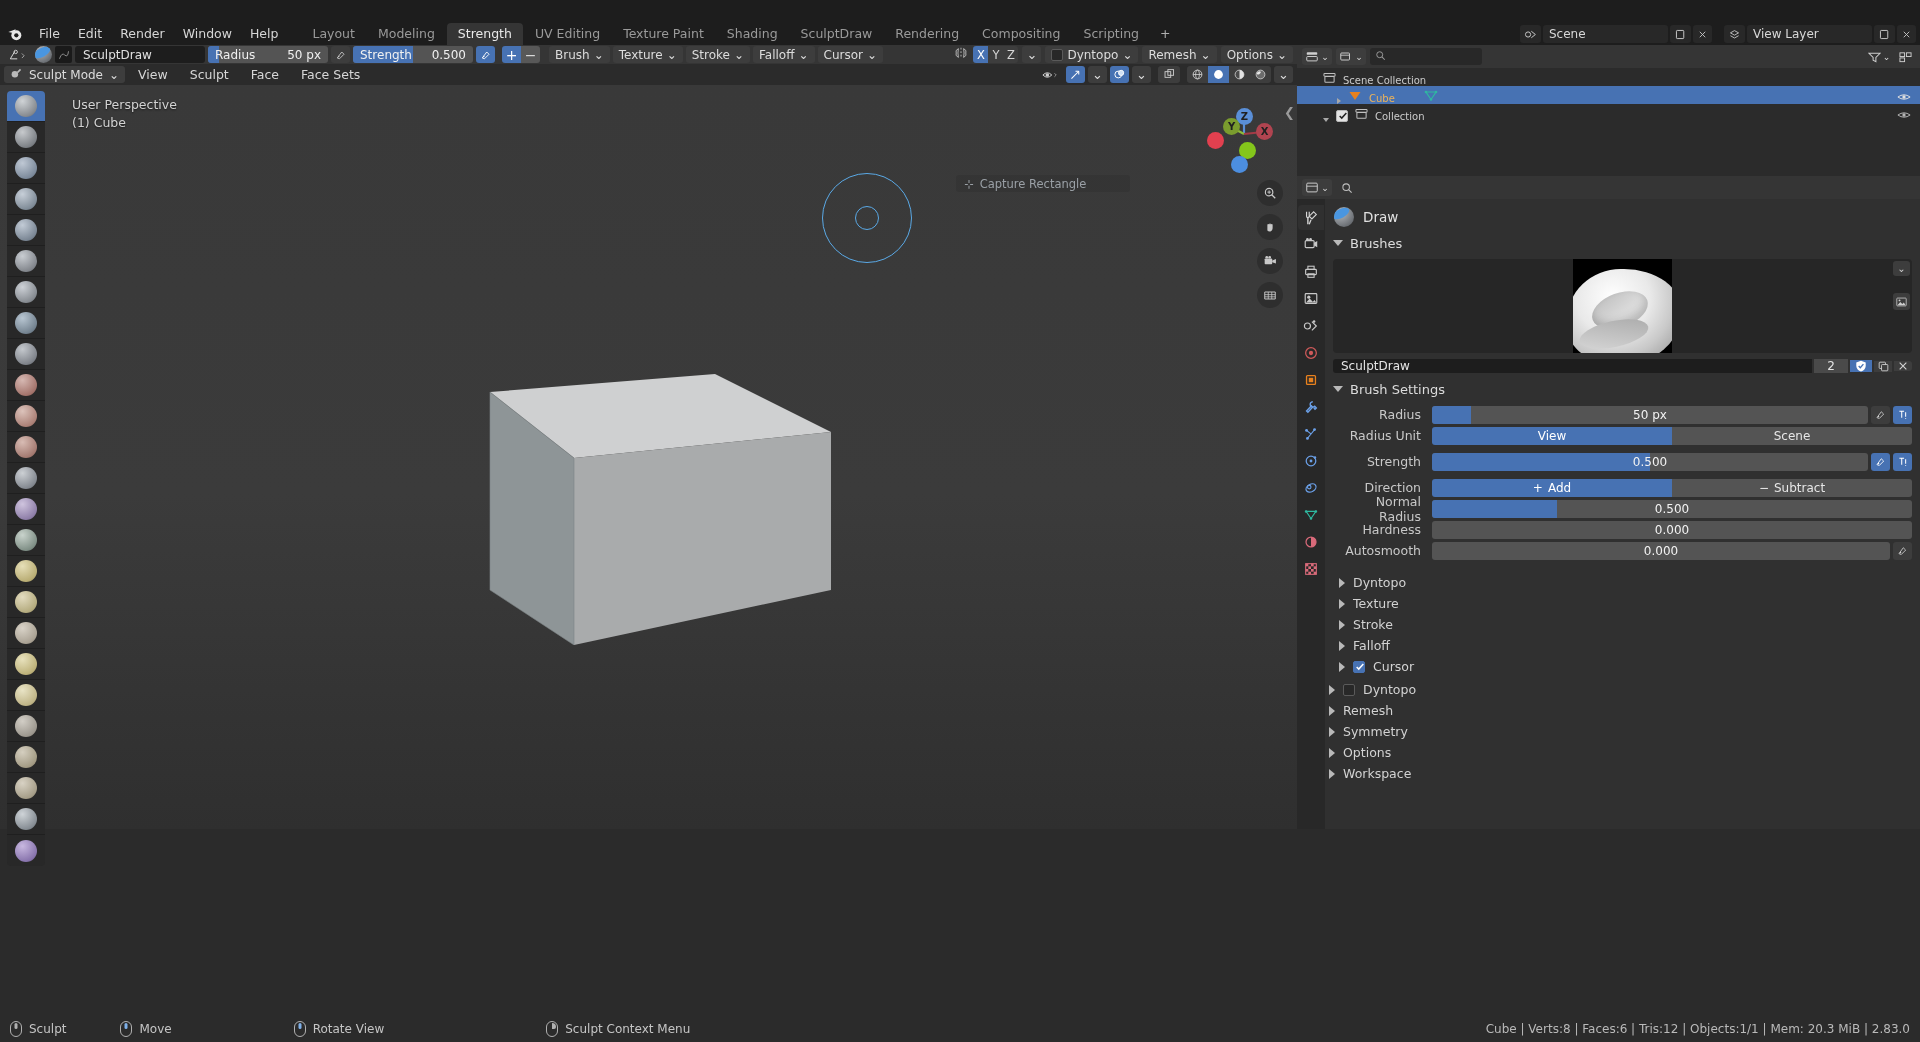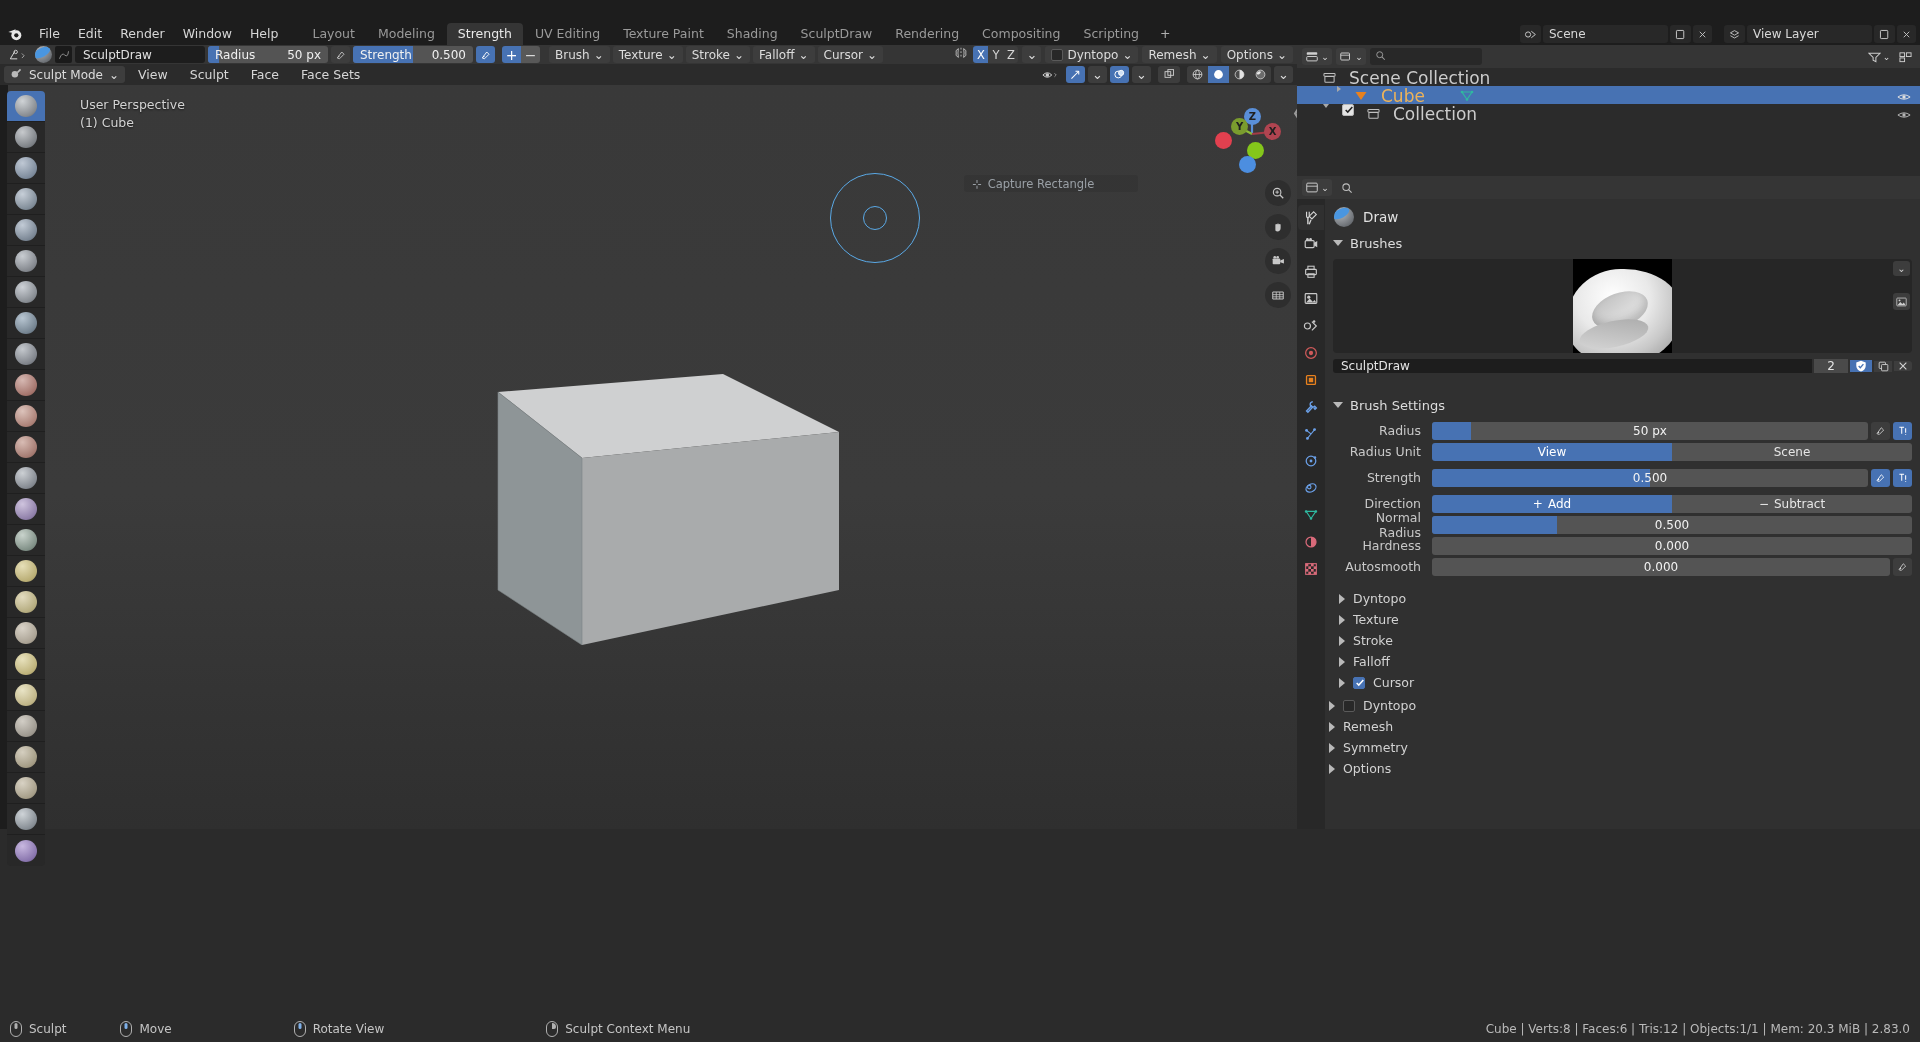--- a/index.html
+++ b/index.html
@@ -108,21 +108,21 @@
   .axis-btn.on { background: #4772b3; color: #fff; }
   .axis-group { display: flex; border-radius: 3px; overflow: hidden; }
   .checkbox-sq {
     width: 12px; height: 12px; border-radius: 2px; background: #282828;
     border: 1px solid #5a5a5a; display: inline-block;
   }
   .checkbox-sq.on { background: #4772b3; border-color: #4772b3; }
 
   
   .viewport {
-    position: absolute; top: 85px; left: 8px; width: 1297px; height: 744px;
+    position: absolute; top: 85px; left: 0; width: 1297px; height: 744px;
     background: linear-gradient(180deg, #393939 0%, #3b3b3b 55%, #2f2f2f 100%);
     overflow: hidden;
   }
   .vp-text { position: absolute; color: #d3d3d3; font-size: 12.5px; text-shadow: 0 1px 2px rgba(0,0,0,.6); }
 
   
   .tool-col {
     position: absolute; top: 91px; left: 7px; width: 38px;
     display: flex; flex-direction: column; gap: 0px; z-index: 6;
   }
@@ -167,21 +167,21 @@
     position: absolute; top: 45px; left: 1297px; width: 623px; height: 131px;
     background: #2b2b2b;
   }
   .outliner-header {
     height: 23px; background: #353535; display: flex; align-items: center; padding: 0 5px; gap: 4px;
   }
   .search-box {
     display: flex; align-items: center; height: 17px; width: 112px; background: #282828;
     border-radius: 3px; padding: 0 5px; gap: 4px; color: #9c9c9c; font-size: 11.5px;
   }
-  .tree-row { display: flex; align-items: flex-start; height: 18px; padding-left: 8px; gap: 13px; font-size: 17px; color: #ccc; }
+  .tree-row { display: flex; align-items: flex-end; height: 18px; padding-left: 8px; gap: 7px; font-size: 10px; color: #ccc; }
   .tree-row.selected { background: #4772b3; }
   .tri { width: 0; height: 0; border-left: 4px solid #a8a8a8; border-top: 3.5px solid transparent; border-bottom: 3.5px solid transparent; }
   .tri.down { border-left: 3.5px solid transparent; border-right: 3.5px solid transparent; border-top: 4px solid #a8a8a8; border-bottom: none; }
   .eye-ico { margin-left: auto; margin-right: 9px; color: #b5b5b5; }
 
   
   .props {
     position: absolute; top: 176px; left: 1297px; width: 623px; height: 653px; background: #303030;
   }
   .props-header { height: 23px; background: #353535; display: flex; align-items: center; padding: 0 5px; gap: 5px; }
@@ -926,21 +926,21 @@
               <rect x="4.5" y="4.5" width="8" height="8" rx="1" fill="#3d3d3d" stroke="#d4d4d4" stroke-width="1.1"></rect>
             </svg>
         </div>
         <div class="bn-x">
           <svg width="10" height="10" viewBox="0 0 12 12">
               <path d="M2 2 L10 10 M10 2 L2 10" stroke="#d4d4d4" stroke-width="1.3"></path>
             </svg>
         </div>
       </div>
 
-      <div class="panel-head" style="margin-top:20px">
+      <div class="panel-head" style="margin-top:4px">
         <span class="disc-tri"></span>
         <span>Brush Settings</span>
       </div>
 
       <div class="prow" style="margin-top:6px">
         <div class="prow-label">Radius</div>
         <div class="pfield">
           <div class="fill" style="width:9%"></div>
           <span>50 px</span>
         </div>
@@ -1066,20 +1066,24 @@
           <span>Remesh</span>
         </div>
         <div class="section-row lvl0">
           <span class="disc-tri closed"></span>
           <span>Symmetry</span>
         </div>
         <div class="section-row lvl0">
           <span class="disc-tri closed"></span>
           <span>Options</span>
         </div>
+        <div class="section-row lvl0">
+          <span class="disc-tri closed"></span>
+          <span>Workspace</span>
+        </div>
       </div>
     </div>
   </div>
 
   <div class="statusbar">
     <div class="vp-hscroll"></div>
     <div class="sb-inner">
       <div class="sb-item">
         <span class="mouse-ico">
             <i></i>

